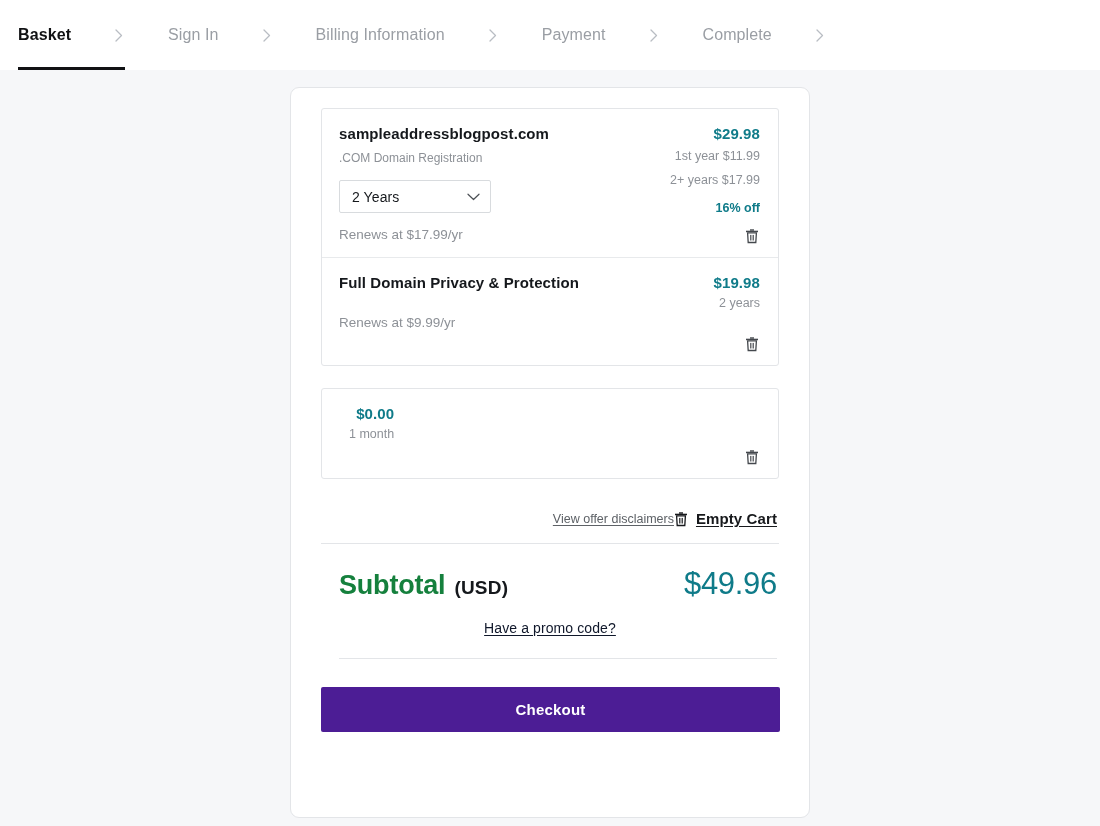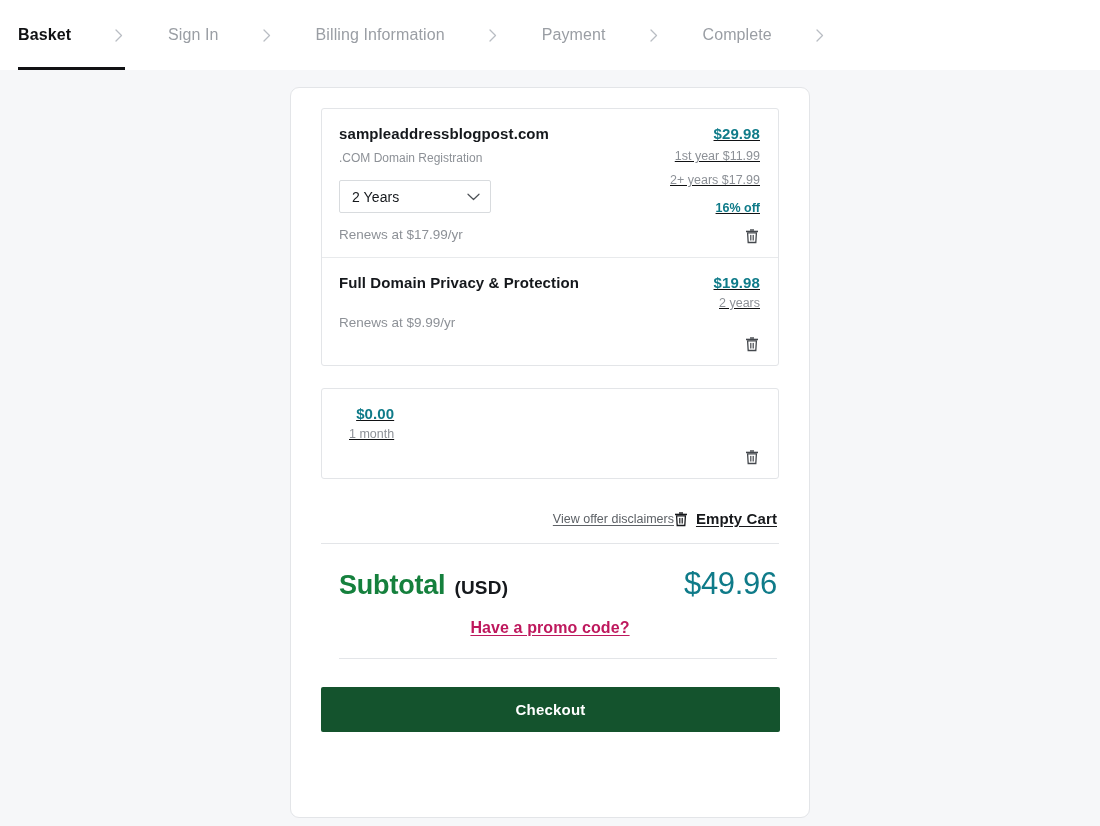--- a/index.html
+++ b/index.html
@@ -109,21 +109,21 @@
     border-top: 1px solid #e8eaec;
   }
 
   .item-row {
     display: flex;
     justify-content: space-between;
     align-items: flex-start;
   }
 
   .item-left { flex: 1 1 auto; min-width: 0; }
-  .item-right { text-align: right; flex: 0 0 auto; padding-left: 10px; text-decoration: underline; }
+  .item-right { text-align: right; flex: 0 0 auto; padding-left: 10px; }
 
   .item-title {
     font-size: 15px;
     font-weight: 700;
     color: #15181c;
     line-height: 20px;
     letter-spacing: .1px;
   }
 
   .item-sub {
@@ -298,42 +298,42 @@
     padding-right: 16px;
   }
 
   .promo-wrap {
     text-align: center;
     margin-top: 17px;
     padding-right: 16px;
   }
 
   .promo-link {
-    font-size: 16px;
-    font-weight: 700;
-    color: #be185d;
+    font-size: 14px;
+    font-weight: 400;
+    color: #0f172a;
     text-decoration: underline;
     text-underline-offset: 2px;
     cursor: pointer;
     letter-spacing: .1px;
   }
 
   .bottom-divider {
     height: 1px;
     background: #e3e5e8;
     margin-top: 21px;
   }
 
   
   .checkout-btn {
     display: block;
     width: 459px;
     height: 45px;
     margin: 28px 8px 0 0;
-    background: #14532d;
+    background: #4c1d95;
     color: #ffffff;
     border: none;
     border-radius: 2px;
     font-family: "Liberation Sans", sans-serif;
     font-size: 15px;
     font-weight: 700;
     letter-spacing: .2px;
     cursor: pointer;
   }
 </style>

